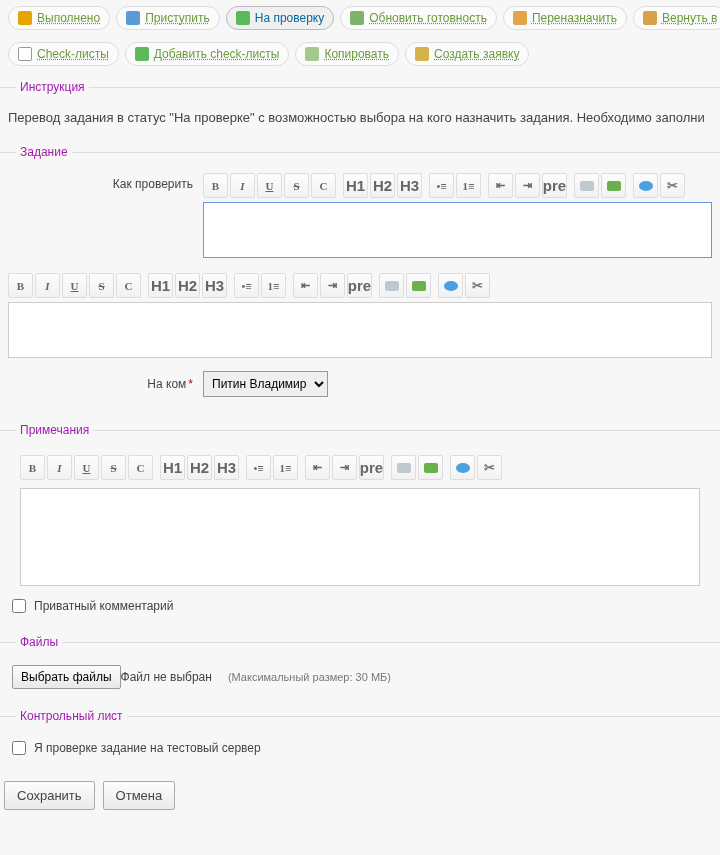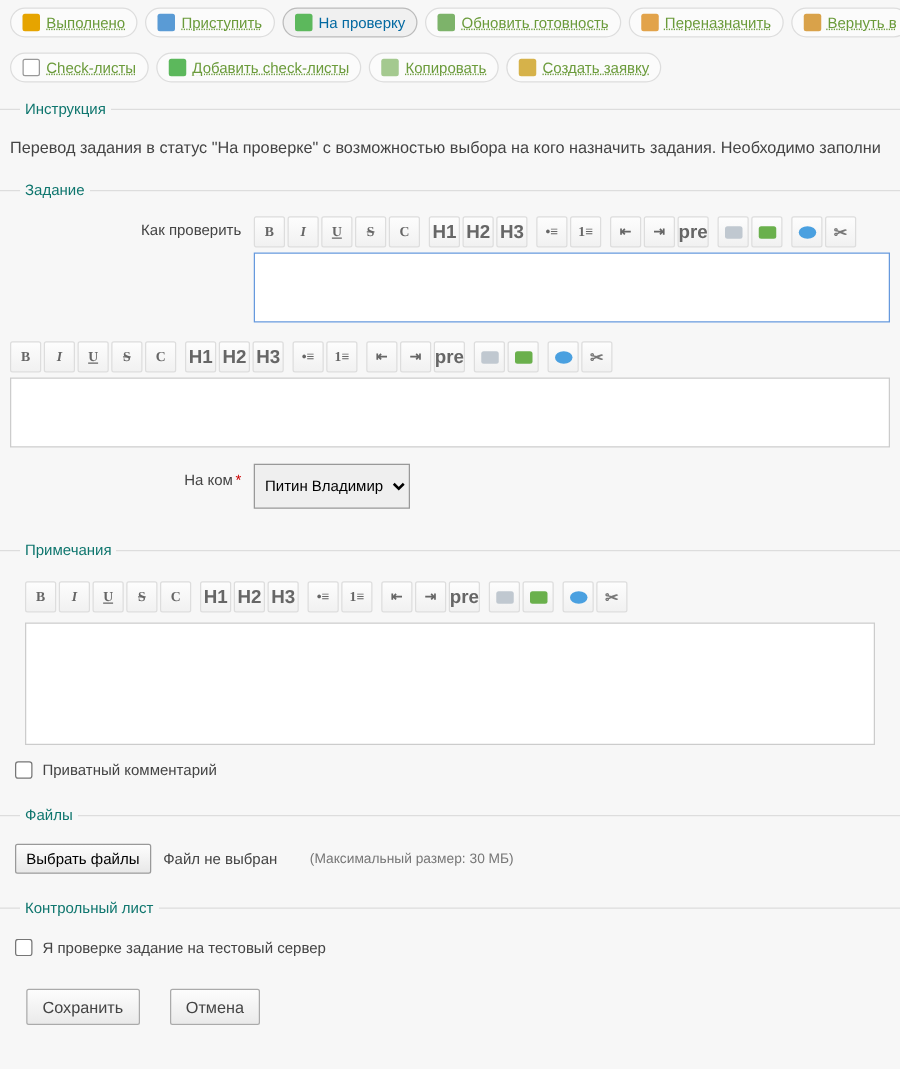--- a/index.html
+++ b/index.html
@@ -14,44 +14,44 @@
 .ico.play{background:#5a9bd5}
 .ico.shield{background:#5cb85c}
 .ico.chart{background:#7db36a}
 .ico.hand{background:#e2a34a}
 .ico.ret{background:#d9a24a}
 .ico.check{background:#fff;border:1px solid #999}
 .ico.plus{background:#5cb85c}
 .ico.copy{background:#a4c98f}
 .ico.edit{background:#d6b24a}
 fieldset{border:1px solid #ddd;border-left:none;border-right:none;border-bottom:none;margin:8px 0 0 0;padding:12px 8px 8px 8px;background:transparent}
-legend{color:#0f766e;font-size:12px;padding:0 4px;margin-left:8px}
+legend{color:#a21caf;font-size:12px;padding:0 4px;margin-left:8px}
 .instr-text{color:#444;font-size:13px;padding:4px 0 4px 0;white-space:nowrap;overflow:hidden}
 .form-row{display:flex;align-items:flex-start;margin-bottom:10px}
 .form-label{width:195px;text-align:right;padding-right:10px;padding-top:6px;color:#444}
 .form-label .req{color:#c00;margin-left:2px}
 .form-field{flex:1;min-width:500px}
 .editor-tb{display:flex;gap:2px;align-items:center;padding:2px 0 4px 0;flex-wrap:nowrap}
 .ebtn{width:25px;height:25px;border:1px solid #ddd;background:linear-gradient(#fdfdfd,#f1f1f1);border-radius:2px;font-size:11px;font-weight:bold;color:#666;display:flex;align-items:center;justify-content:center;cursor:pointer;font-family:serif}
 .ebtn.i{font-style:italic}
 .ebtn.u{text-decoration:underline}
 .ebtn.s{text-decoration:line-through}
 .ebtn.small{font-size:15px;font-weight:bold;font-family:sans-serif}
 .sep{width:3px}
 .editor-area{width:100%;border:1px solid #b0c4e0;background:#fff;padding:6px;font-family:Arial;font-size:13px;resize:none;outline:none}
 .editor-area.focused{border:1px solid #6699dd}
-.sel{height:36px;border:1px solid #999;font-size:12px;padding:1px 4px}
+.sel{height:26px;border:1px solid #999;font-size:12px;padding:1px 4px}
 .notes-editor{padding:4px 12px}
 .notes-area{width:100%;height:98px;border:1px solid #ccc;background:#fff;margin-top:4px;padding:6px;resize:none}
 .chk-row{display:flex;gap:8px;padding:6px 4px}
 .chk-row input{width:14px;height:14px}
-.file-row{display:flex;align-items:center;gap:10px;padding:4px}
+.file-row{display:flex;align-items:center;padding:4px}
 .file-btn{padding:4px 8px;border:1px solid #999;background:linear-gradient(#fdfdfd,#e8e8e8);border-radius:2px;font-size:12px;cursor:pointer}
 .file-hint{color:#777;font-size:11px}
-.footer-btns{display:flex;gap:24px;padding:12px 21px}
+.footer-btns{display:flex;gap:8px;padding:12px 4px}
 .btn{padding:6px 12px;border:1px solid #aaa;background:linear-gradient(#fdfdfd,#eaeaea);border-radius:2px;font-size:13px;cursor:pointer;color:#444}
 .sq{display:inline-block;width:14px;height:10px;border-radius:2px}
 .sq.green{background:#6ab04c}
 .sq.link{background:#c0c8d0}
 .sq.help{background:#4aa0e0;border-radius:50%}
 .scis{color:#777;font-size:13px}
 .ulist{font-size:11px;color:#666}
 </style>
 </head>
 <body>

